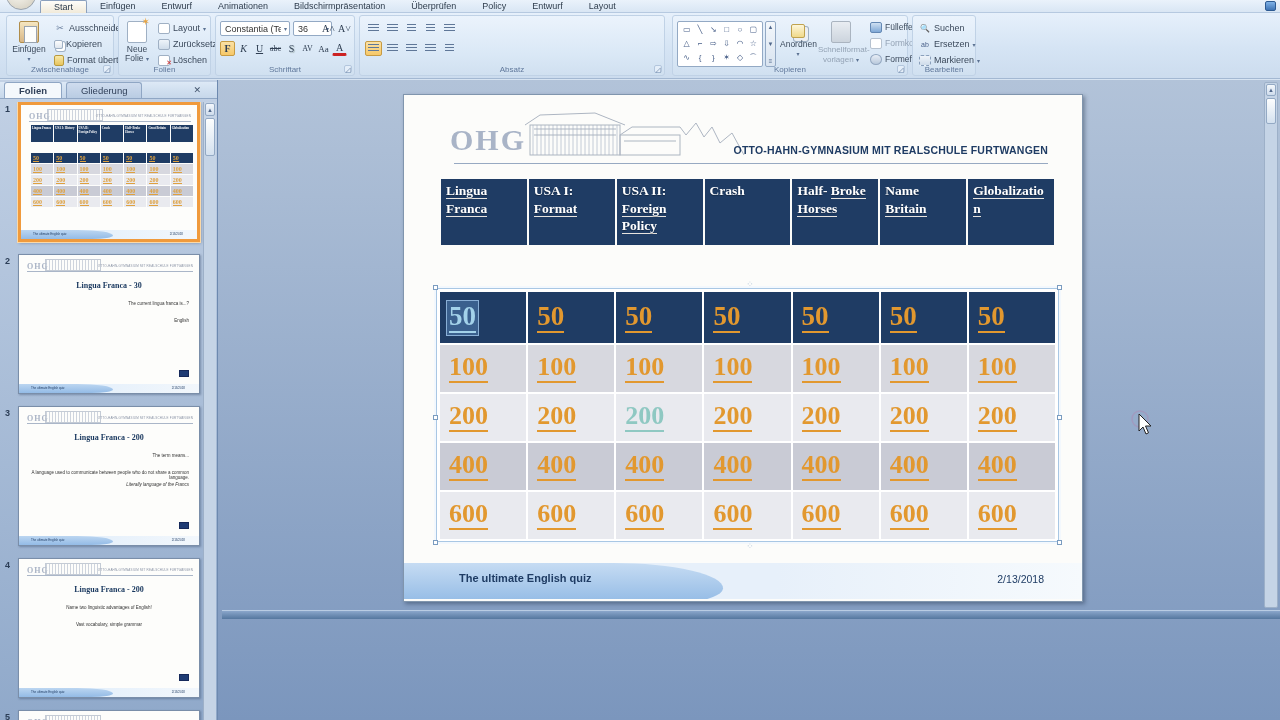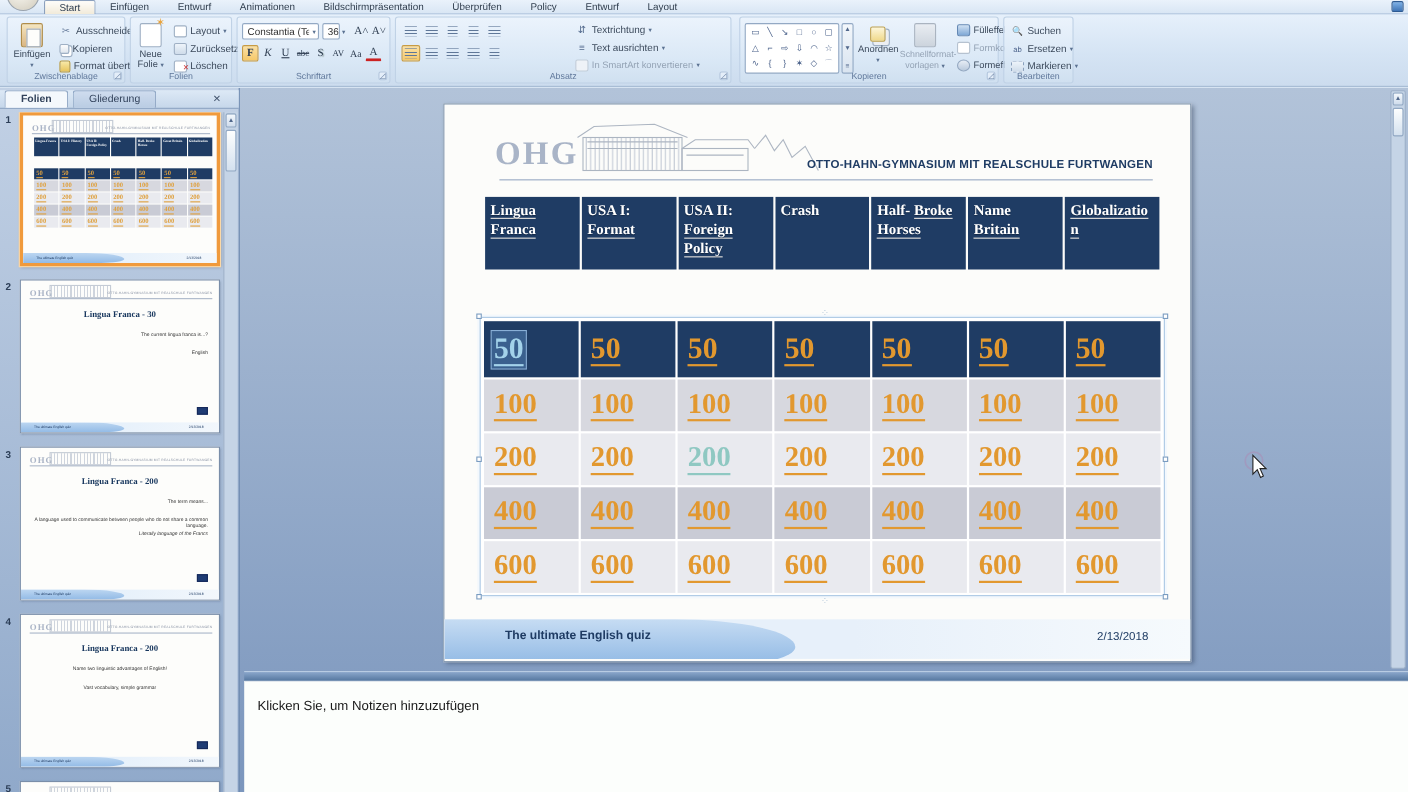--- a/index.html
+++ b/index.html
@@ -264,21 +264,21 @@
         </div>
     </div>
     <div class="group-label">Folien</div>
   </div>
 
   <div class="group" style="left:215px;width:140px;">
     <div class="combo" style="left:4px;top:5px;width:70px;">
       <span style="overflow:hidden;white-space:nowrap;">Constantia (Textk</span>
         <span class="drop">▾</span>
     </div>
-    <div class="combo" style="left:77px;top:5px;width:16px;">
+    <div class="combo" style="left:77px;top:5px;width:39px;">
       <span>36</span>
         <span class="drop">▾</span>
     </div>
     <div class="fmt-row" style="left:105px;top:5px;">
       <div class="fbtn">A˄</div>
       <div class="fbtn">A˅</div>
     </div>
     <div class="fmt-row" style="left:4px;top:25px;">
       <div class="fbtn active" style="font-weight:bold;">F</div>
       <div class="fbtn" style="font-style:italic;">K</div>
@@ -319,37 +319,20 @@
           <span class="lic"></span>
         </div>
       <div class="pbtn">
           <span class="lic"></span>
         </div>
       <div class="pbtn">
           <span class="lic"></span>
         </div>
       <div class="pbtn">
           <span class="lic short"></span>
-        </div>
-    </div>
-    <div class="acts" style="left:160px;top:4px;">
-      <div class="act">
-          <span class="mi mi-dir"></span>
-          <span>Textrichtung</span>
-          <span class="drop">▾</span>
-        </div>
-      <div class="act">
-          <span class="mi mi-alignt"></span>
-          <span>Text ausrichten</span>
-          <span class="drop">▾</span>
-        </div>
-      <div class="act gray">
-          <span class="mi mi-smart"></span>
-          <span style="font-size:8.5px;">In SmartArt konvertieren</span>
-          <span class="drop">▾</span>
         </div>
     </div>
     <div class="group-label">Absatz</div>
     <div class="launcher">◿</div>
   </div>
 
   <div class="group" style="left:672px;width:236px;">
     <div class="shape-gallery">
         <span class="shape">▭</span>
         <span class="shape">╲</span>
@@ -765,16 +748,13 @@
     </div>
 
     <svg class="cursor" width="26" height="30">
       <circle cx="10" cy="9" r="8" fill="none" stroke="#a98fb8" stroke-width="1.5" opacity="0.6"></circle>
       <polygon points="9,4 9,21 13,17 16,24 18.5,22.8 15.5,16 21,16" fill="#fff" stroke="#222" stroke-width="1"></polygon>
     </svg>
   </div>
 
   <div class="splitter"></div>
 
-  <div class="notes">
-    <div class="notes-text">Klicken Sie, um Notizen hinzuzufügen</div>
-  </div>
 </div>
 
 </body></html>

